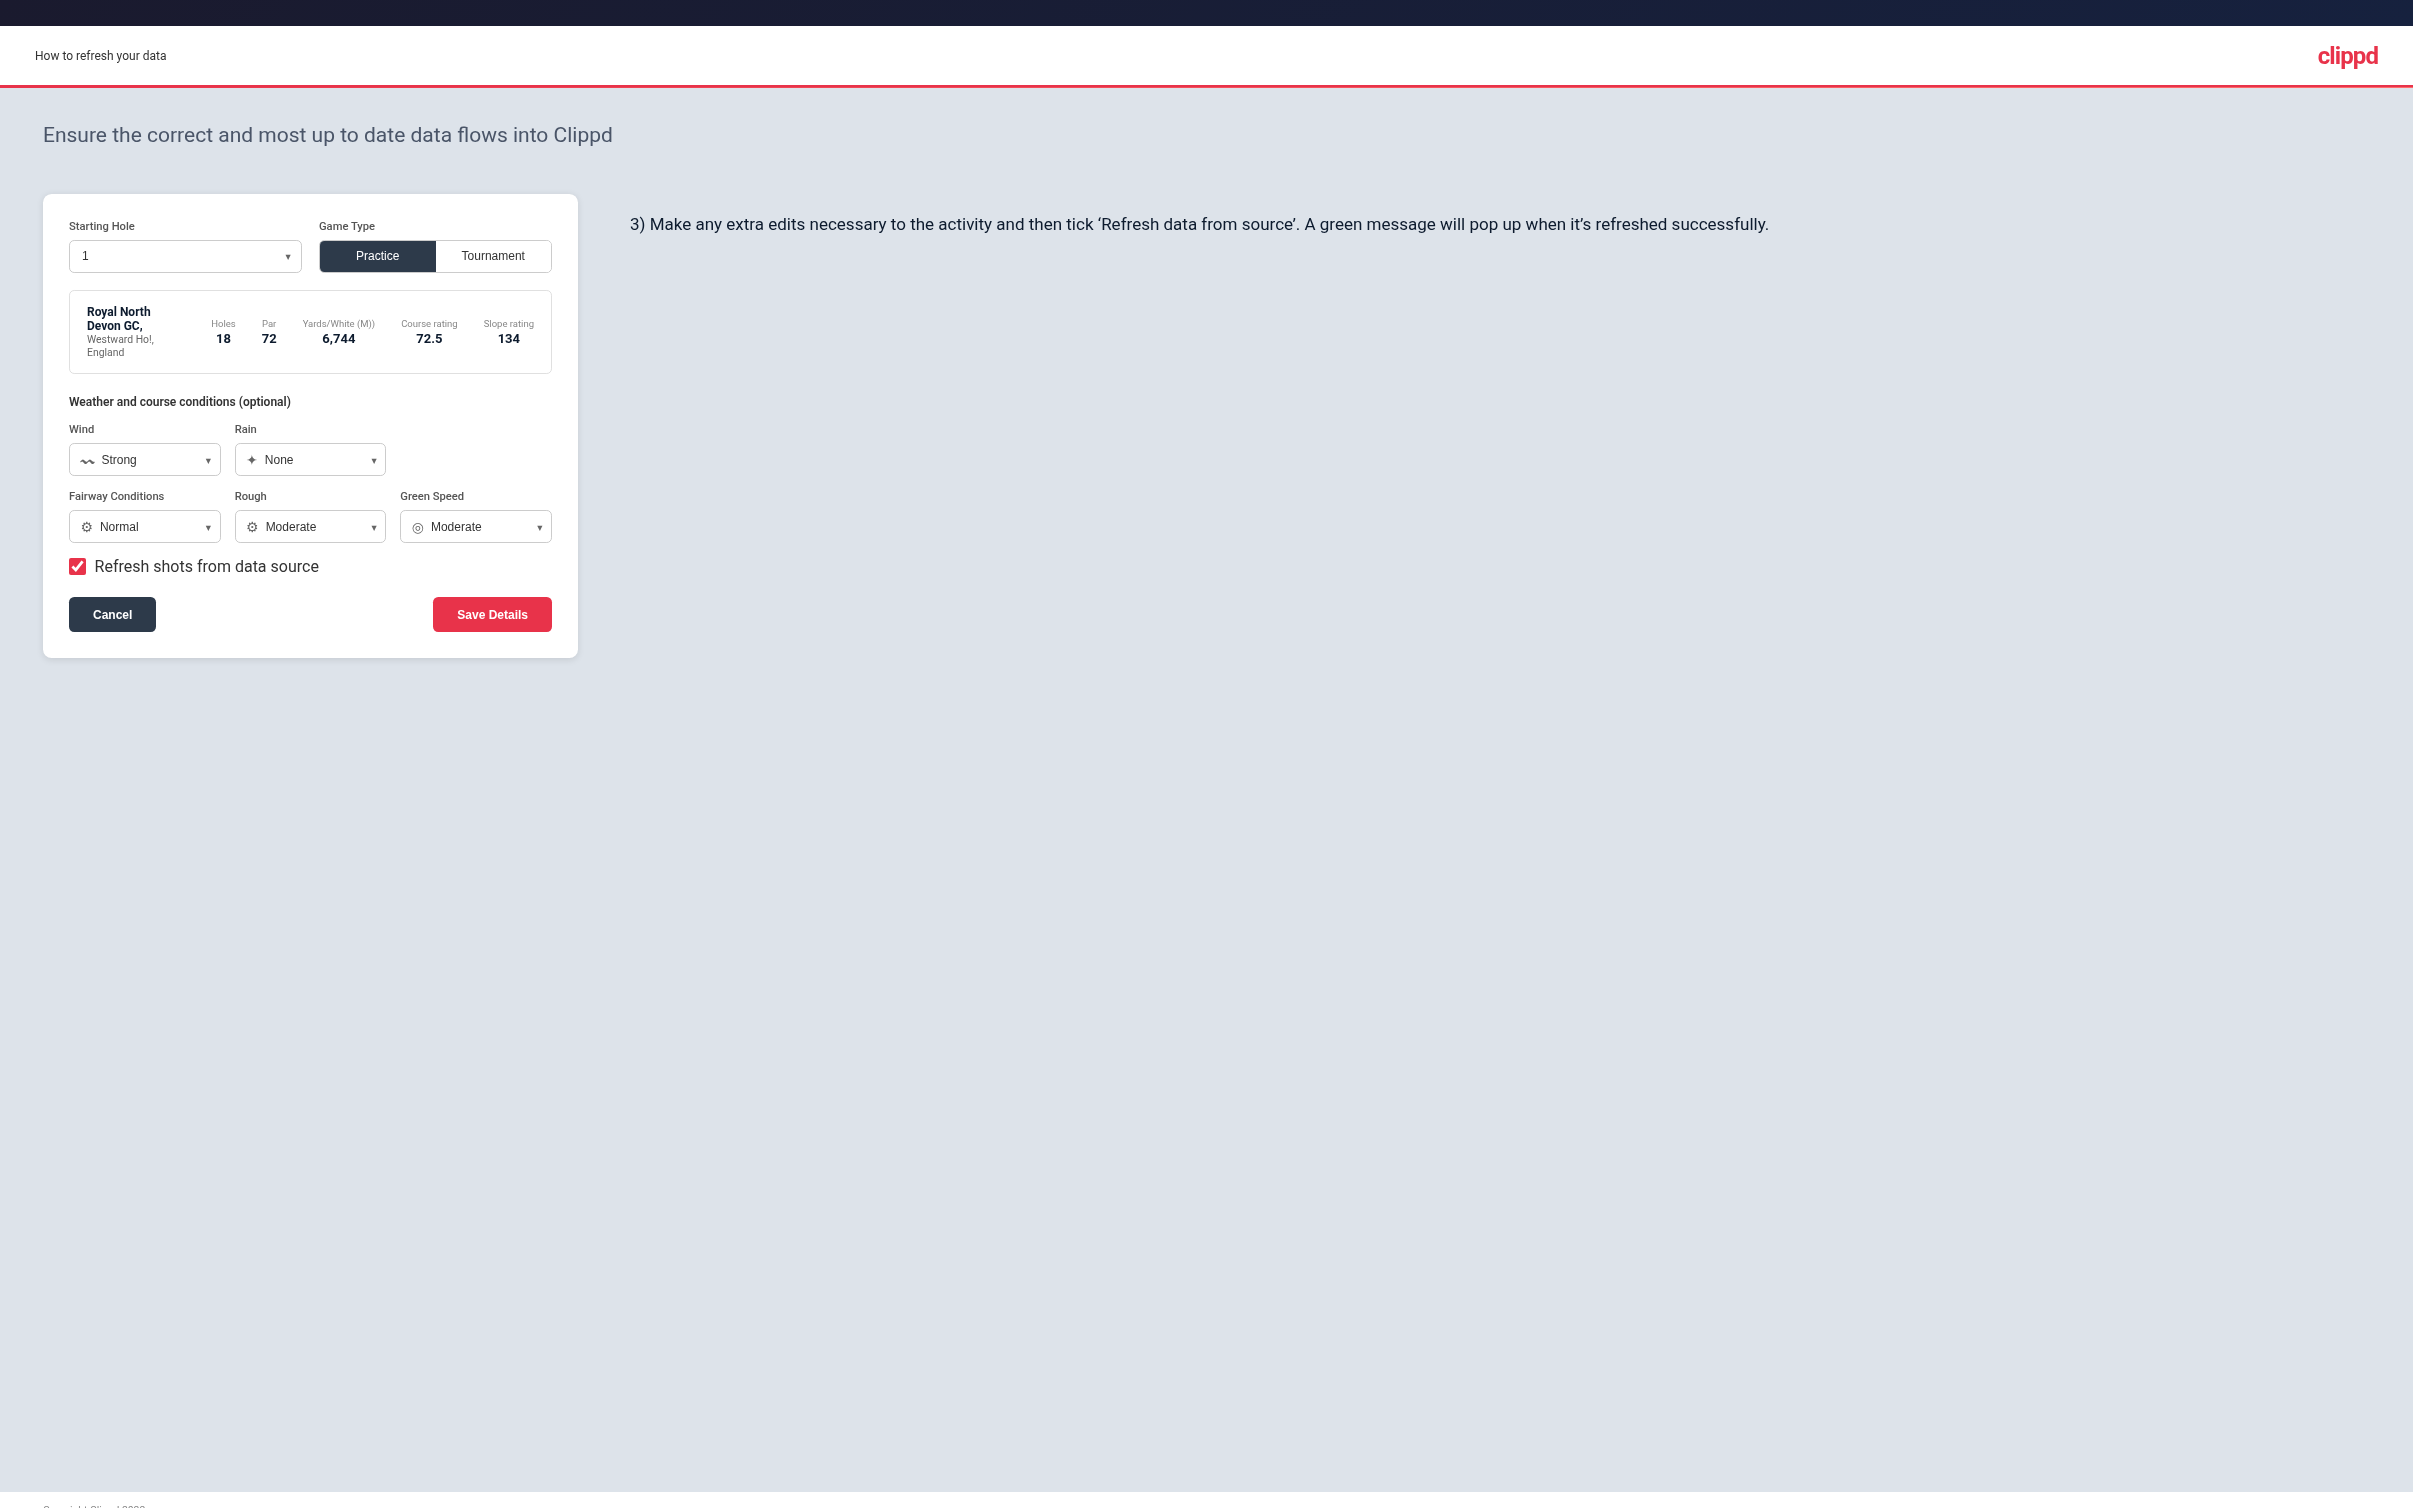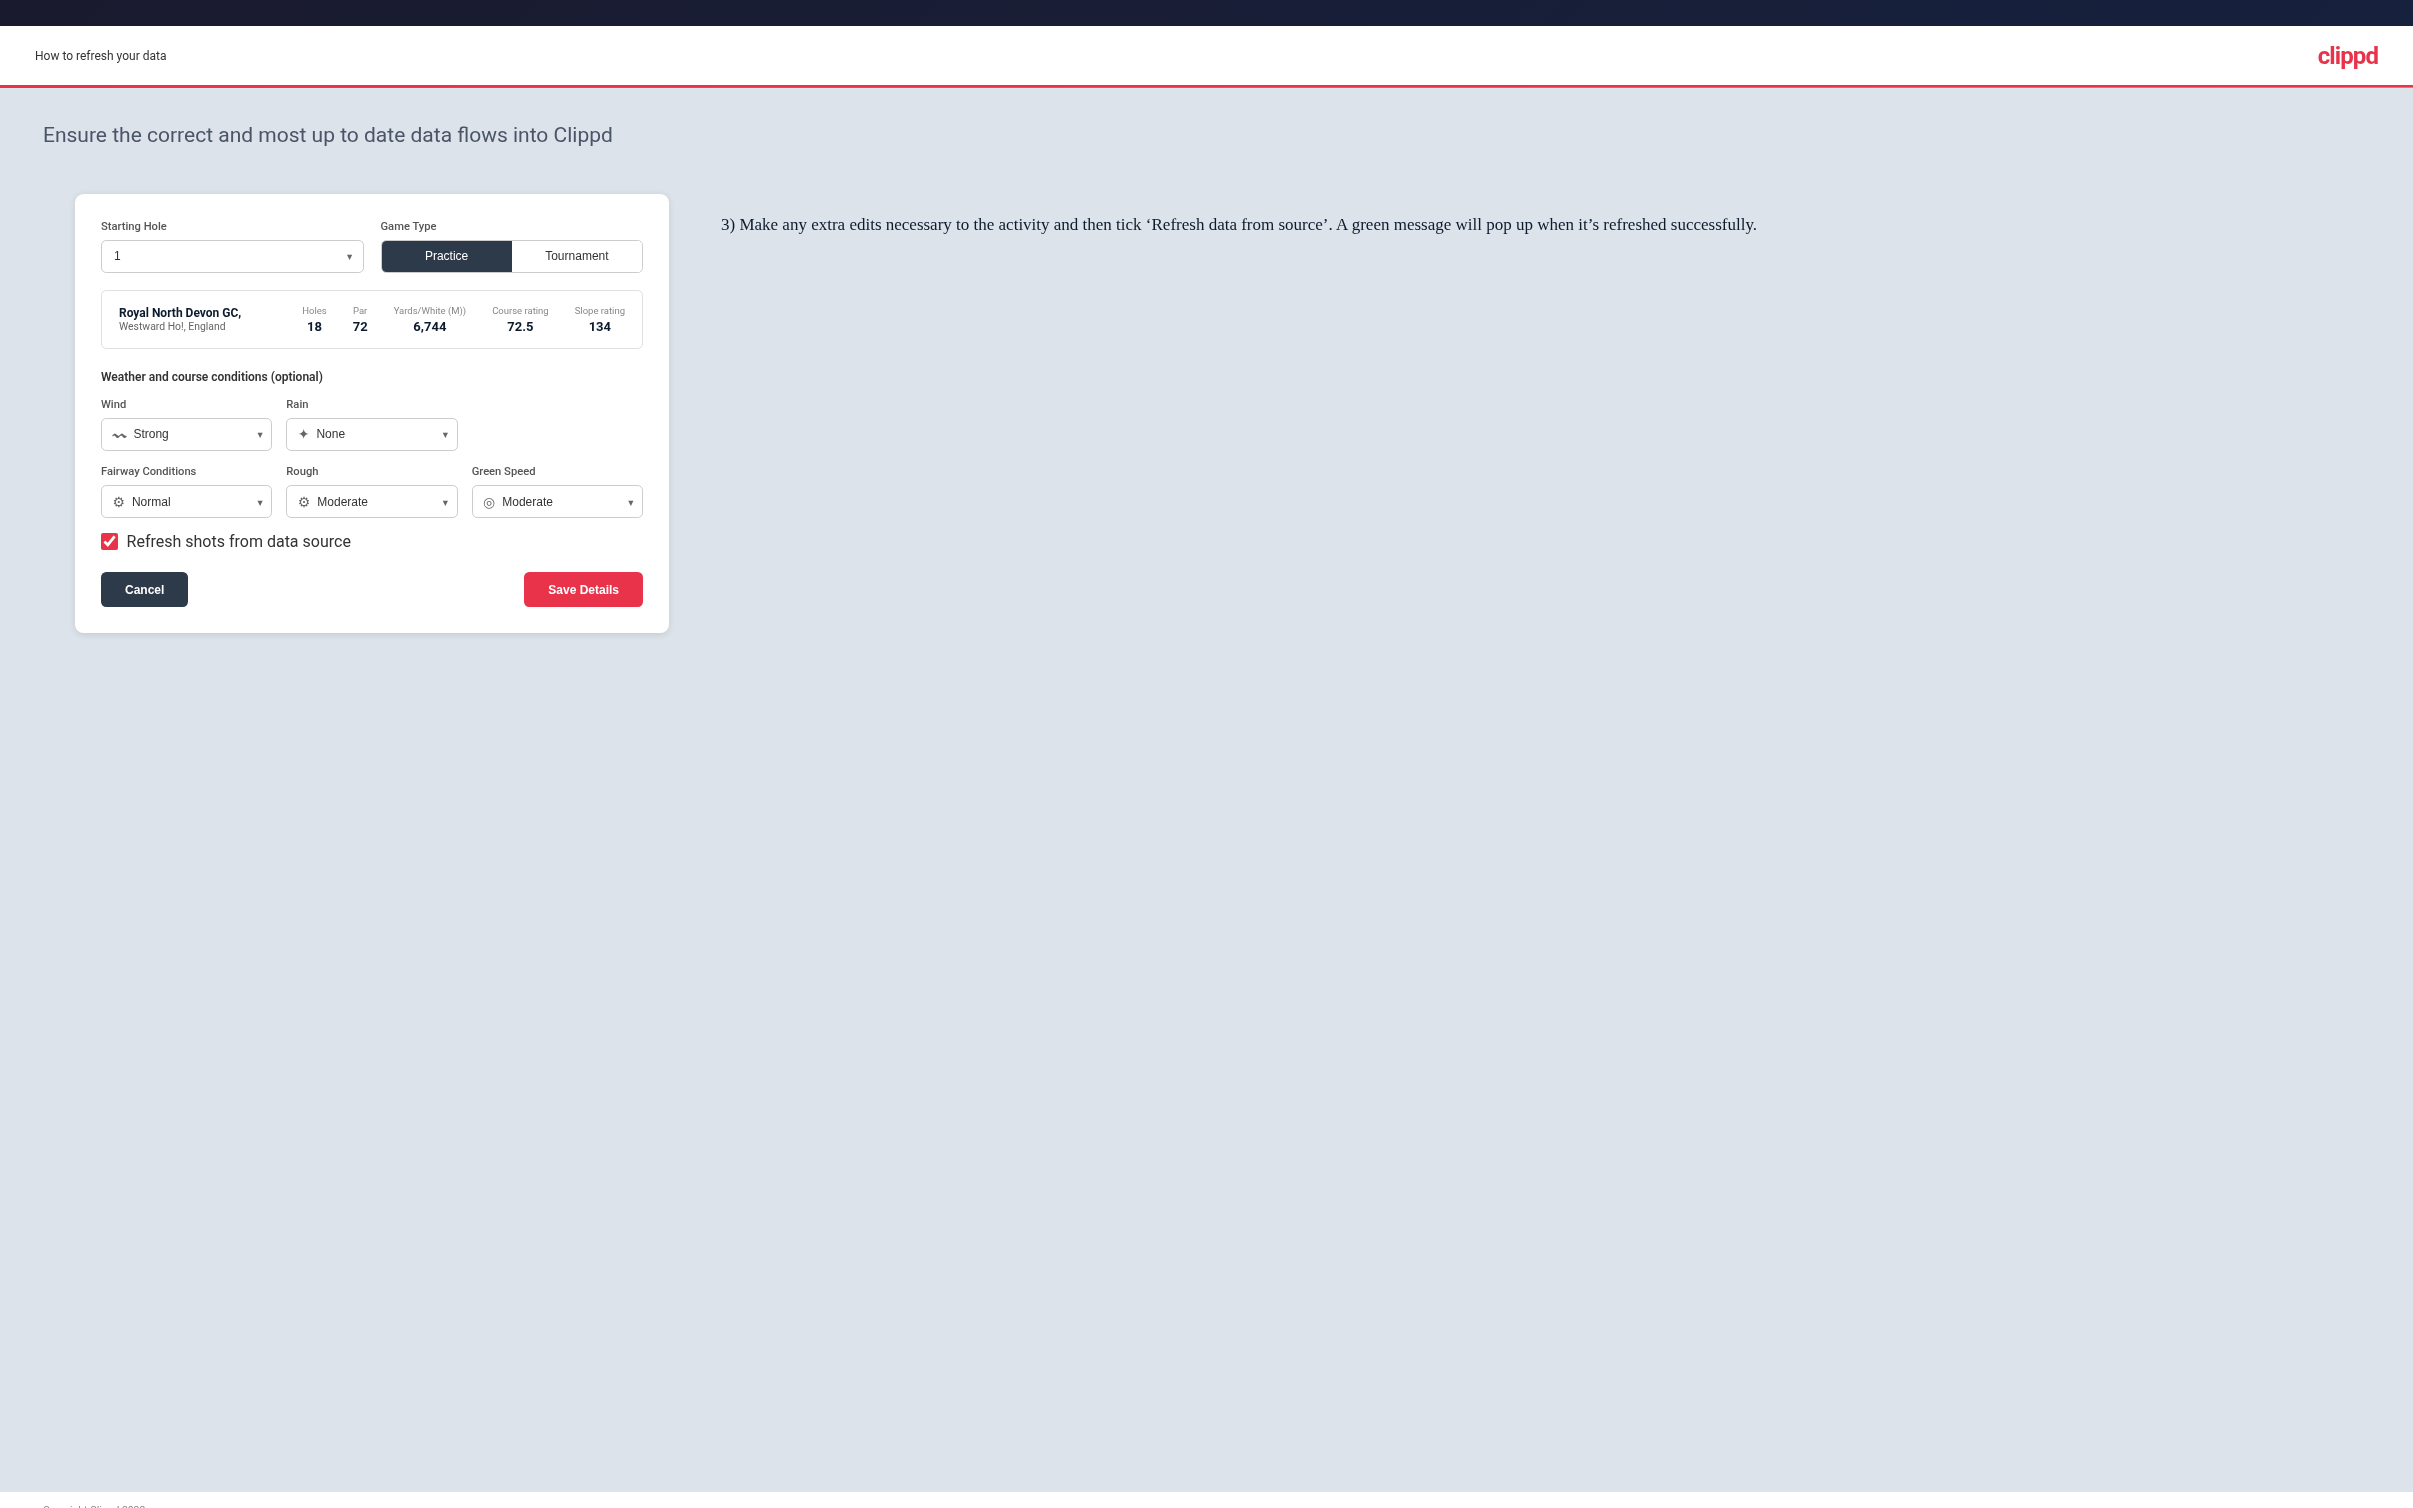--- a/index.html
+++ b/index.html
@@ -49,24 +49,23 @@
     }
     .content-layout {
       display: flex;
       gap: 52px;
       align-items: flex-start;
     }
     .form-card {
       background: #fff;
       border-radius: 8.6px;
       padding: 26px;
-      width: 594px;
+      width: 535px;
       flex-shrink: 0;
       box-shadow: 0 1.7px 7px rgba(0,0,0,0.1);
-      margin-left: 32px;
     }
     .form-section-label {
       font-size: 11.2px;
       color: #555;
       margin-bottom: 7px;
       font-weight: 500;
     }
     .select-wrapper {
       position: relative;
       border: 0.9px solid #ccc;
@@ -239,21 +238,20 @@
       border: none;
       border-radius: 5.2px;
       padding: 10.4px 24px;
       font-size: 12px;
       font-weight: 600;
       cursor: pointer;
     }
     .description-block {
       flex: 1;
       padding-top: 17px;
-      font-family: Liberation Serif, serif;
     }
     .description-text {
       font-size: 17px;
       color: #0d1b2e;
       line-height: 1.6;
     }
     .footer {
       background: #fff;
       padding: 12px 43px;
       font-size: 10.4px;

